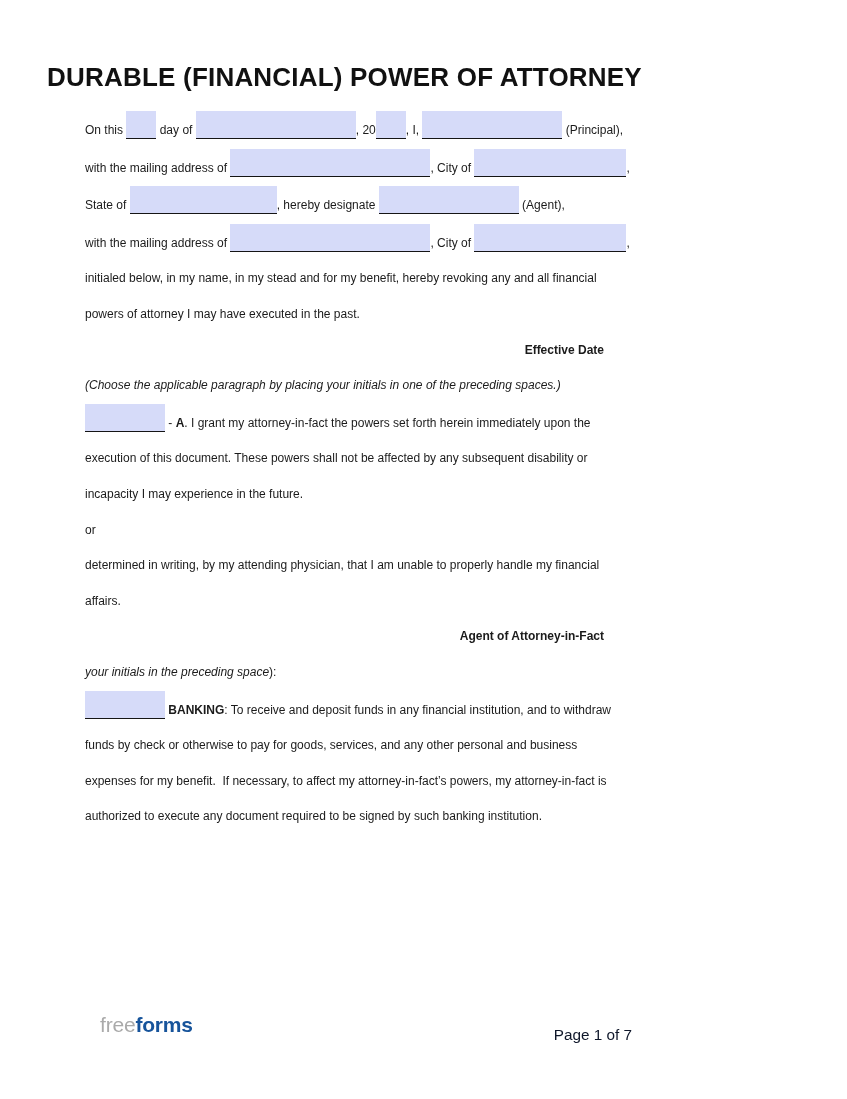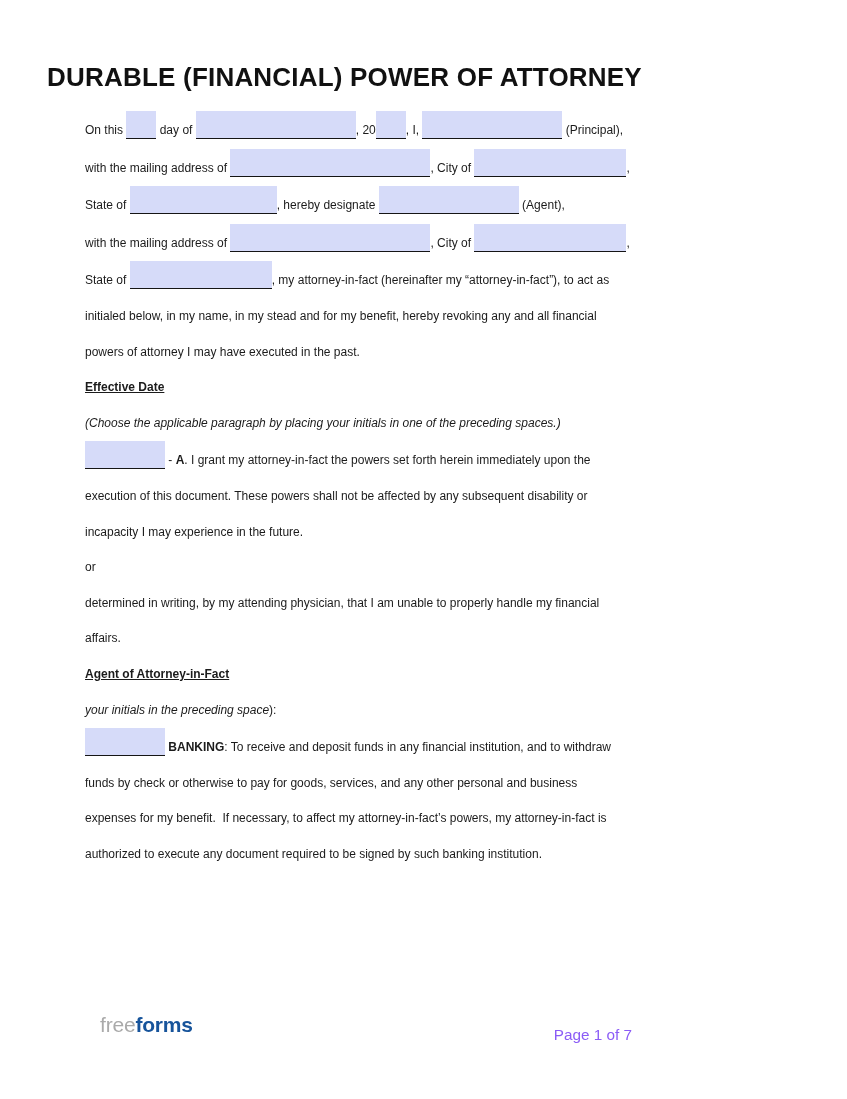--- a/index.html
+++ b/index.html
@@ -21,23 +21,22 @@
     color: #111111;
     letter-spacing: 0.2px;
   }
   .doc-body {
     margin: 19px 85px 0 85px;
     font-size: 12px;
     line-height: 35.6px;
   }
   .line { white-space: pre; }
   .heading {
-    text-align: left;
+    text-align: right;
     font-weight: bold;
-    text-decoration: underline;
     white-space: pre;
   }
   .bold { font-weight: bold; }
   .italic { font-style: italic; }
   .blank {
     display: inline-block;
     height: 27px;
     vertical-align: -5px;
     background: var(--highlight, #d6dbf9);
     border-bottom: 1.6px solid #151515;
@@ -52,34 +51,33 @@
     margin-left: 15px;
   }
   .logo-free { color: var(--logo-gray, #aaaaaa); font-weight: normal; }
   .logo-forms { color: var(--logo-blue, #17549b); font-weight: bold; }
   .footer-page {
     position: absolute;
     right: 57px;
     top: 1026px;
     font-size: 15.3px;
     line-height: 18px;
-    color: #8b5cf6;
+    color: #0f172a;
   }
 </style>
 </head>
 <body>
 
 <div class="page">
   <div class="doc-title">DURABLE (FINANCIAL) POWER OF ATTORNEY</div>
   <div class="doc-body">
       <div class="line"><span>On this </span><span class="blank" style="width: 30px;"></span><span> day of </span><span class="blank" style="width: 160px;"></span><span>, 20</span><span class="blank" style="width: 30px;"></span><span>, I, </span><span class="blank" style="width: 140px;"></span><span> (Principal),</span></div>
       <div class="line"><span>with the mailing address of </span><span class="blank" style="width: 200px;"></span><span>, City of </span><span class="blank" style="width: 152px;"></span><span>,</span></div>
       <div class="line"><span>State of </span><span class="blank" style="width: 147px;"></span><span>, hereby designate </span><span class="blank" style="width: 140px;"></span><span> (Agent),</span></div>
       <div class="line"><span>with the mailing address of </span><span class="blank" style="width: 200px;"></span><span>, City of </span><span class="blank" style="width: 152px;"></span><span>,</span></div>
-      <div class="line"><span>State of </span><span class="blank" style="width: 142px;"></span><span>, my attorney-in-fact (hereinafter my “attorney-in-fact”), to act as</span></div>
       <div class="line"><span>initialed below, in my name, in my stead and for my benefit, hereby revoking any and all financial</span></div>
       <div class="line"><span>powers of attorney I may have executed in the past.</span></div>
       <div class="heading">Effective Date</div>
       <div class="line"><span class="italic">(Choose the applicable paragraph by placing your initials in one of the preceding spaces.)</span></div>
       <div class="line"><span class="blank" style="width: 80px;"></span><span> - </span><span class="bold">A</span><span>. I grant my attorney-in-fact the powers set forth herein immediately upon the</span></div>
       <div class="line"><span>execution of this document. These powers shall not be affected by any subsequent disability or</span></div>
       <div class="line"><span>incapacity I may experience in the future.</span></div>
       <div class="line"><span>or</span></div>
       <div class="line"><span>determined in writing, by my attending physician, that I am unable to properly handle my financial</span></div>
       <div class="line"><span>affairs.</span></div>

